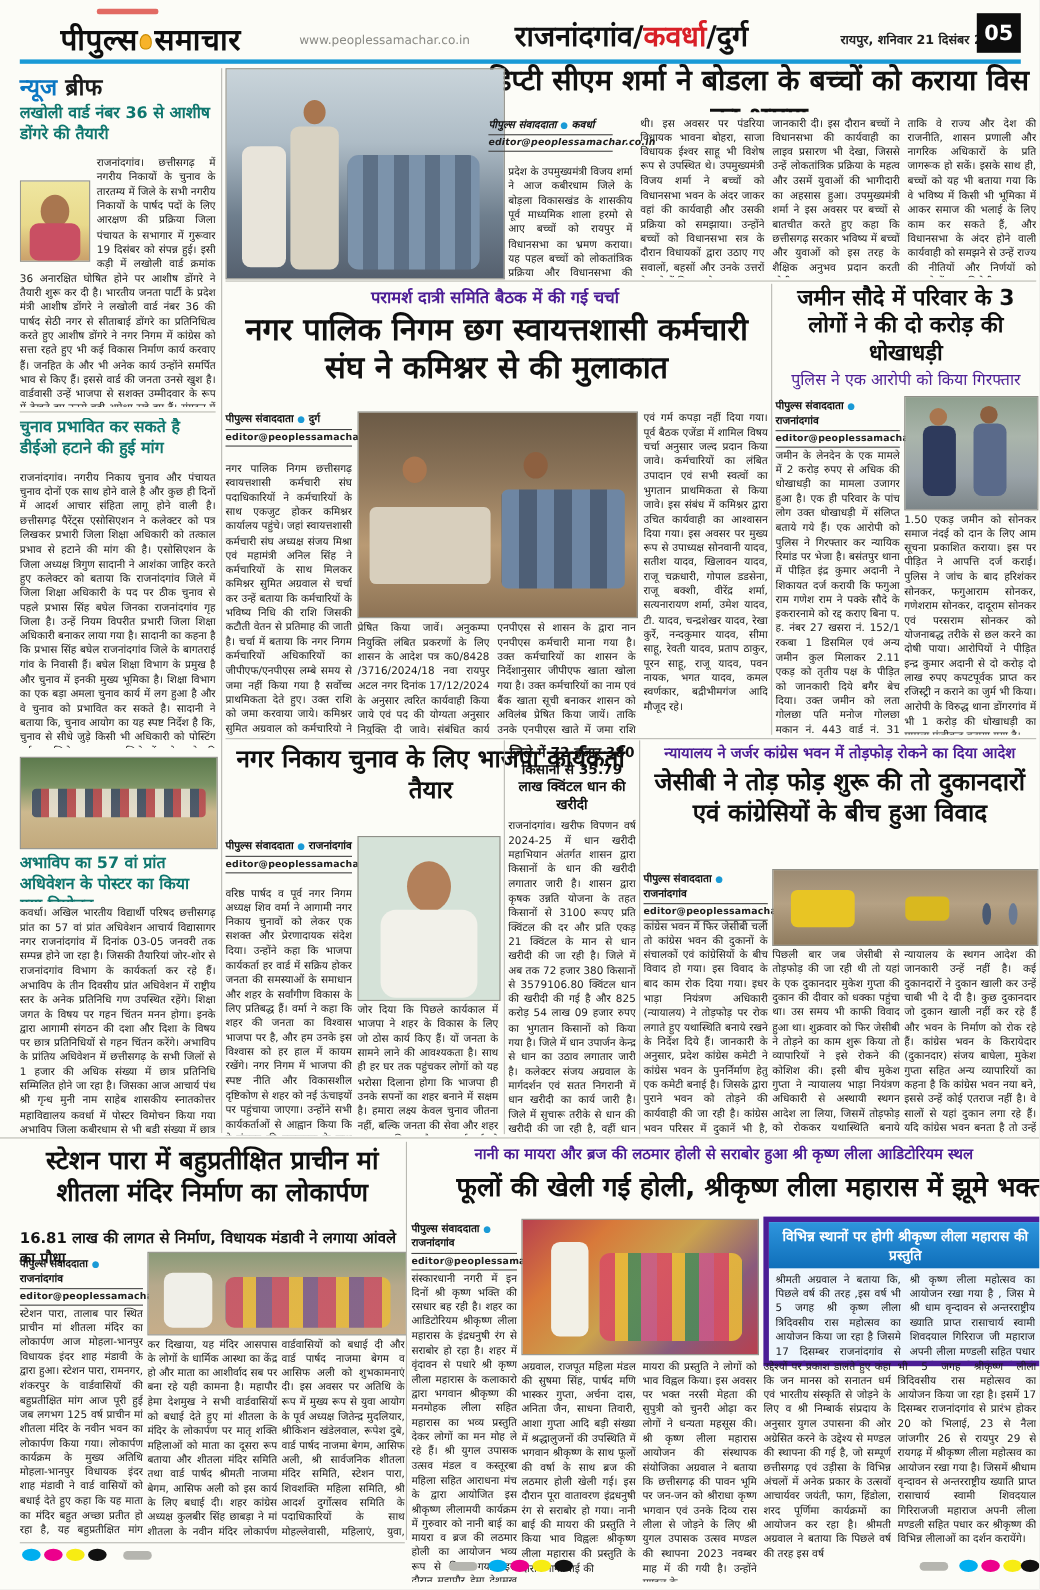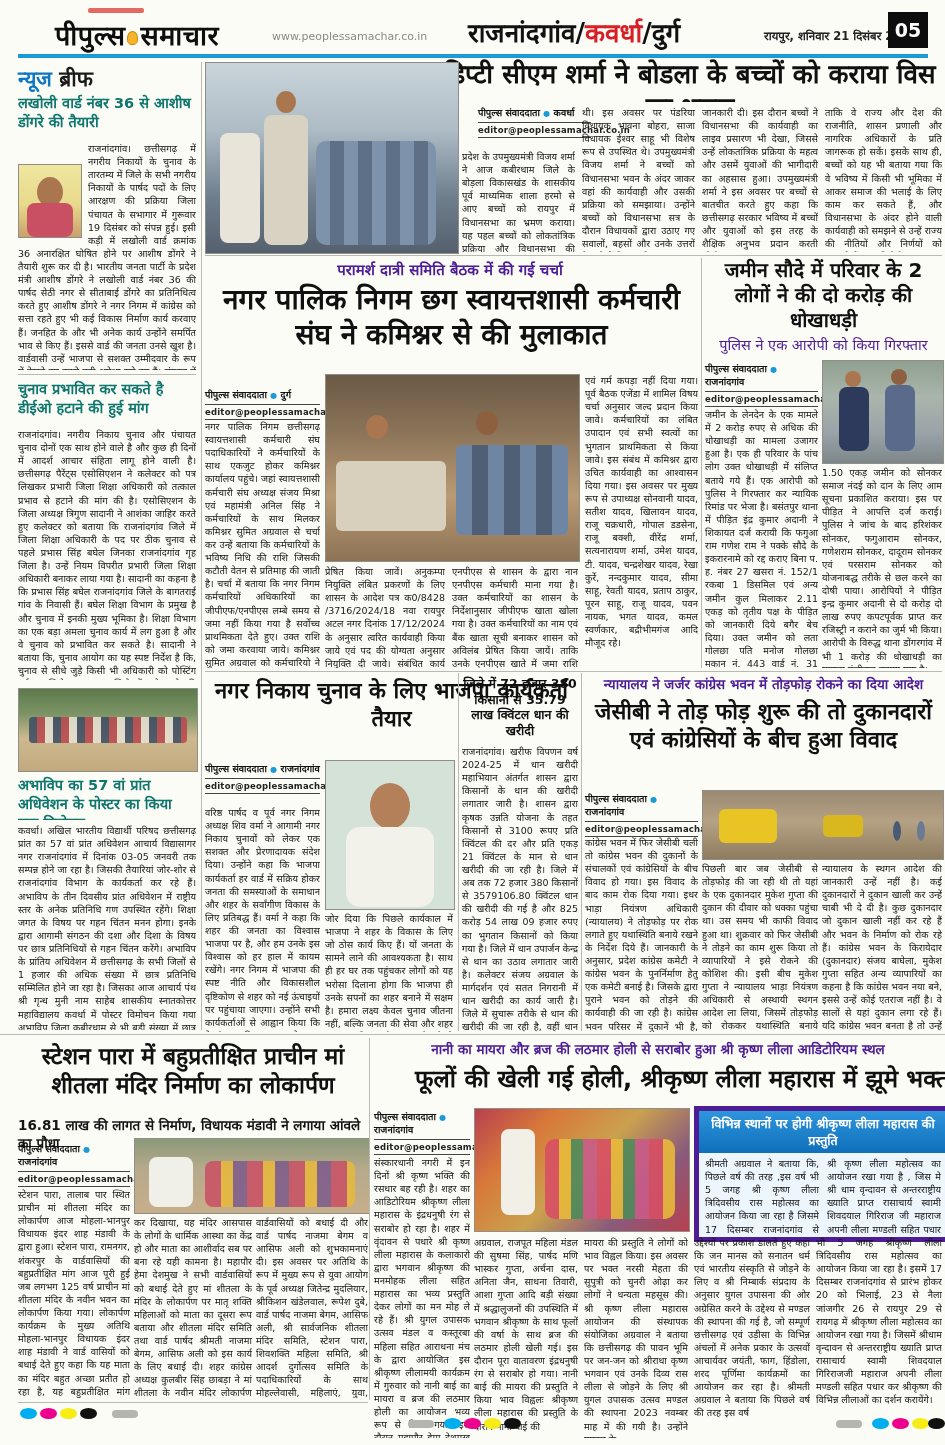--- a/index.html
+++ b/index.html
@@ -92,39 +92,39 @@
 
   <div class="abs photo" style="left:205px;top:62px;width:252px;height:190px;
               background:linear-gradient(180deg,#c9d4da 0%,#aebcc6 35%,#6f7f8e 70%,#55606e 100%);">
     <span class="ph-fig" style="position:absolute;left:14px;top:70px;width:40px;height:110px;border-radius:8px;background:#e8e4da;"></span>
     <span class="ph-fig" style="position:absolute;left:58px;top:52px;width:44px;height:130px;border-radius:8px;background:#d8d2c2;"></span>
     <span class="ph-fig" style="position:absolute;left:110px;top:78px;width:120px;height:104px;border-radius:10px;
           background:repeating-linear-gradient(90deg,#7c93ab 0 14px,#5d7086 14px 28px);"></span>
     <span class="ph-fig" style="position:absolute;left:70px;top:28px;width:20px;height:22px;background:#a9764f;"></span>
   </div>
 
-  <div class="abs" style="left:478px;top:106px;width:113px;">
+  <div class="abs" style="left:444px;top:106px;width:113px;font-style:italic;">
     <div class="byline">
       <span>पीपुल्स संवाददाता</span>
       <span class="dot">●</span>
       <span>कवर्धा</span>
     </div>
     <div class="email">editor@peoplessamachar.co.in</div>
   </div>
   <div class="abs btxt" style="left:462px;top:150px;width:113px;height:102px;">प्रदेश के उपमुख्यमंत्री विजय शर्मा ने आज कबीरधाम जिले के बोड़ला विकासखंड के शासकीय पूर्व माध्यमिक शाला हरमो से आए बच्चों को रायपुर में विधानसभा का भ्रमण कराया। यह पहल बच्चों को लोकतांत्रिक प्रक्रिया और विधानसभा की कार्यप्रणाली के प्रति जागरूक करने के उद्देश्य से की गई</div>
   <div class="abs btxt" style="left:582px;top:106px;width:113px;height:146px;">थी। इस अवसर पर पंडरिया विधायक भावना बोहरा, साजा विधायक ईश्वर साहू भी विशेष रूप से उपस्थित थे। उपमुख्यमंत्री विजय शर्मा ने बच्चों को विधानसभा भवन के अंदर जाकर वहां की कार्यवाही और उसकी प्रक्रिया को समझाया। उन्होंने बच्चों को विधानसभा सत्र के दौरान विधायकों द्वारा उठाए गए सवालों, बहसों और उनके उत्तरों के बारे में विस्तार से</div>
   <div class="abs btxt" style="left:702px;top:106px;width:116px;height:146px;">जानकारी दी। इस दौरान बच्चों ने विधानसभा की कार्यवाही का लाइव प्रसारण भी देखा, जिससे उन्हें लोकतांत्रिक प्रक्रिया के महत्व और उसमें युवाओं की भागीदारी का अहसास हुआ। उपमुख्यमंत्री शर्मा ने इस अवसर पर बच्चों से बातचीत करते हुए कहा कि छत्तीसगढ़ सरकार भविष्य में बच्चों और युवाओं को इस तरह के शैक्षिक अनुभव प्रदान करती रहेगी,</div>
   <div class="abs btxt" style="left:825px;top:106px;width:117px;height:146px;">ताकि वे राज्य और देश की राजनीति, शासन प्रणाली और नागरिक अधिकारों के प्रति जागरूक हो सकें। इसके साथ ही, बच्चों को यह भी बताया गया कि वे भविष्य में किसी भी भूमिका में आकर समाज की भलाई के लिए काम कर सकते हैं, और विधानसभा के अंदर होने वाली कार्यवाही को समझने से उन्हें राज्य की नीतियों और निर्णयों को समझने में मदद मिलेगी।</div>
 
   <div class="rule-h" style="left:205px;top:255px;width:737px;"></div>
 
   <div class="abs kicker" style="left:240px;top:259px;width:420px;font-size:15px;">परामर्श दात्री समिति बैठक में की गई चर्चा</div>
   <div class="abs hl" style="left:205px;top:282px;width:493px;height:84px;font-size:28px;overflow:hidden;">नगर पालिक निगम छग स्वायत्तशासी कर्मचारी संघ ने कमिश्नर से की मुलाकात</div>
 
-  <div class="abs" style="left:205px;top:388px;width:115px;">
+  <div class="abs" style="left:205px;top:374px;width:115px;">
     <div class="byline">
       <span>पीपुल्स संवाददाता</span>
       <span class="dot">●</span>
       <span>दुर्ग</span>
     </div>
     <div class="email">editor@peoplessamachar.co.in</div>
   </div>
   <div class="abs btxt" style="left:205px;top:420px;width:115px;height:248px;">नगर पालिक निगम छत्तीसगढ़ स्वायत्तशासी कर्मचारी संघ पदाधिकारियों ने कर्मचारियों के साथ एकजुट होकर कमिश्नर कार्यालय पहुंचे। जहां स्वायत्तशासी कर्मचारी संघ अध्यक्ष संजय मिश्रा एवं महामंत्री अनिल सिंह ने कर्मचारियों के साथ मिलकर कमिश्नर सुमित अग्रवाल से चर्चा कर उन्हें बताया कि कर्मचारियों के भविष्य निधि की राशि जिसकी कटौती वेतन से प्रतिमाह की जाती है। चर्चा में बताया कि नगर निगम कर्मचारियों अधिकारियों का जीपीएफ/एनपीएस लम्बे समय से जमा नहीं किया गया है सर्वोच्च प्राथमिकता देते हुए। उक्त राशि को जमा करवाया जाये। कमिश्नर सुमित अग्रवाल को कर्मचारियो ने जानकारी में मांग करते हुए अध्यक्ष संजय मिश्रा एवं महामंत्री अनिल सिंह ने बताया कि नये सेटअप के लिए पुनः शासन को पत्र</div>
 
   <div class="abs photo" style="left:325px;top:374px;width:253px;height:186px;
@@ -134,21 +134,21 @@
           background:repeating-linear-gradient(90deg,#6e86a3 0 16px,#4e5f76 16px 32px);"></span>
     <span class="ph-fig" style="position:absolute;left:40px;top:40px;width:22px;height:24px;background:#a9764f;"></span>
     <span class="ph-fig" style="position:absolute;left:150px;top:36px;width:22px;height:24px;background:#8d6040;"></span>
   </div>
   <div class="abs btxt" style="left:325px;top:565px;width:120px;height:103px;">प्रेषित किया जावें। अनुकम्पा नियुक्ति लंबित प्रकरणों के लिए शासन के आदेश पत्र क0/8428 /3716/2024/18 नवा रायपुर अटल नगर दिनांक 17/12/2024 के अनुसार त्वरित कार्यवाही किया जाये एवं पद की योग्यता अनुसार नियुक्ति दी जावे। संबंधित कार्य स्थल पर ही पदस्थापना दी जावे। वर्ष 2008 में दैनिक वेतनभोगी से नियमित हुए कर्मचारियों जिन्हें</div>
   <div class="abs btxt" style="left:452px;top:565px;width:126px;height:103px;">एनपीएस से शासन के द्वारा नान एनपीएस कर्मचारी माना गया है। उक्त कर्मचारियों का शासन के निर्देशानुसार जीपीएफ खाता खोला गया है। उक्त कर्मचारियों का नाम एवं बैंक खाता सूची बनाकर शासन को अविलंब प्रेषित किया जायें। ताकि उनके एनपीएस खाते में जमा राशि जीपीएफ खाते में जमा राशि स्थानांतरित हो सकें। विगत 06 वर्षों से चतुर्थ श्रेणी कर्मचारियों को वर्दी</div>
   <div class="abs btxt" style="left:585px;top:374px;width:113px;height:294px;">एवं गर्म कपड़ा नहीं दिया गया। पूर्व बैठक एजेंडा में शामिल विषय चर्चा अनुसार जल्द प्रदान किया जावे। कर्मचारियों का लंबित उपादान एवं सभी स्वत्वों का भुगतान प्राथमिकता से किया जावे। इस संबंध में कमिश्नर द्वारा उचित कार्यवाही का आश्वासन दिया गया। इस अवसर पर मुख्य रूप से उपाध्यक्ष सोनवानी यादव, सतीश यादव, खिलावन यादव, राजू चक्रधारी, गोपाल डडसेना, राजू बक्शी, वीरेंद्र शर्मा, सत्यनारायण शर्मा, उमेश यादव, टी. यादव, चन्द्रशेखर यादव, रेखा कुर्रे, नन्दकुमार यादव, सीमा साहू, रेवती यादव, प्रताप ठाकुर, पूरन साहू, राजू यादव, पवन नायक, भगत यादव, कमल स्वर्णकार, बद्रीभीमगंज आदि मौजूद रहे।</div>
 
   <div class="rule-v" style="left:701px;top:258px;height:410px;"></div>
 
-  <div class="abs hl" style="left:705px;top:258px;width:237px;height:74px;font-size:20px;overflow:hidden;">जमीन सौदे में परिवार के 2 लोगों ने की दो करोड़ की धोखाधड़ी</div>
+  <div class="abs hl" style="left:705px;top:258px;width:237px;height:74px;font-size:20px;overflow:hidden;">जमीन सौदे में परिवार के 3 लोगों ने की दो करोड़ की धोखाधड़ी</div>
   <div class="abs kicker" style="left:705px;top:334px;width:237px;font-size:14.5px;font-weight:normal;">पुलिस ने एक आरोपी को किया गिरफ्तार</div>
 
   <div class="abs" style="left:705px;top:362px;width:113px;">
     <div class="byline">
       <span>पीपुल्स संवाददाता</span>
       <span class="dot">●</span>
       <span>राजनांदगांव</span>
     </div>
     <div class="email">editor@peoplessamachar.co.in</div>
   </div>

